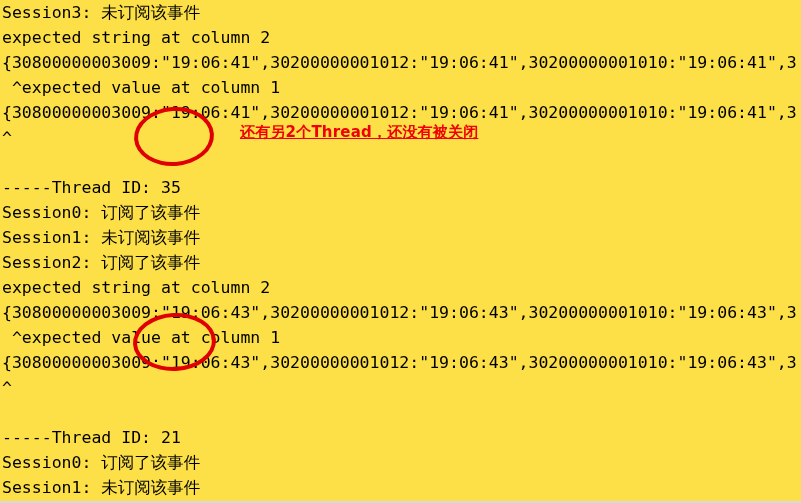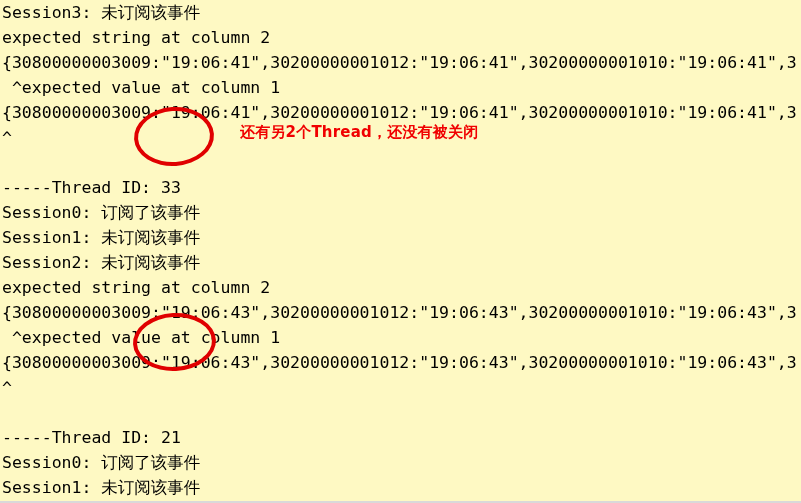--- a/index.html
+++ b/index.html
@@ -5,21 +5,21 @@
 <style>
   html, body {
     margin: 0;
     padding: 0;
     background: #ffffff;
   }
   #screen {
     position: relative;
     width: 801px;
     height: 503px;
-    background: #fef9c3;
+    background: #fde047;
     overflow: hidden;
     border-bottom: 2px solid #d9d9d9;
     box-sizing: border-box;
     font-family: "DejaVu Sans Mono", "Liberation Mono", monospace;
   }
   #console-output {
     position: absolute;
     left: 0;
     top: 0;
     width: 801px;
@@ -66,39 +66,40 @@
   #annotation-note {
     position: absolute;
     left: 240px;
     top: 123px;
     color: #f00000;
     font-family: "DejaVu Sans", "Liberation Sans", sans-serif;
     font-size: 15px;
     font-weight: bold;
     white-space: pre;
     letter-spacing: 0.2px;
+    text-decoration: underline;
   }
 </style>
 </head>
 <body>
 
 <div id="screen">
 
   <div id="console-output">
     <div class="log-line">Session3: 未订阅该事件</div>
     <div class="log-line">expected string at column 2</div>
     <div class="log-line">{30800000003009:"19:06:41",30200000001012:"19:06:41",30200000001010:"19:06:41",3</div>
     <div class="log-line"> ^expected value at column 1</div>
     <div class="log-line">{30800000003009:"19:06:41",30200000001012:"19:06:41",30200000001010:"19:06:41",3</div>
     <div class="log-line">^</div>
     <div class="log-line blank"></div>
-    <div class="log-line">-----Thread ID: 33</div>
+    <div class="log-line">-----Thread ID: 35</div>
     <div class="log-line">Session0: 订阅了该事件</div>
     <div class="log-line">Session1: 未订阅该事件</div>
-    <div class="log-line">Session2: 未订阅该事件</div>
+    <div class="log-line">Session2: 订阅了该事件</div>
     <div class="log-line">expected string at column 2</div>
     <div class="log-line">{30800000003009:"19:06:43",30200000001012:"19:06:43",30200000001010:"19:06:43",3</div>
     <div class="log-line"> ^expected value at column 1</div>
     <div class="log-line">{30800000003009:"19:06:43",30200000001012:"19:06:43",30200000001010:"19:06:43",3</div>
     <div class="log-line">^</div>
     <div class="log-line blank"></div>
     <div class="log-line">-----Thread ID: 21</div>
     <div class="log-line">Session0: 订阅了该事件</div>
     <div class="log-line">Session1: 未订阅该事件</div>
     <div class="log-line">expected string at column 2</div>

